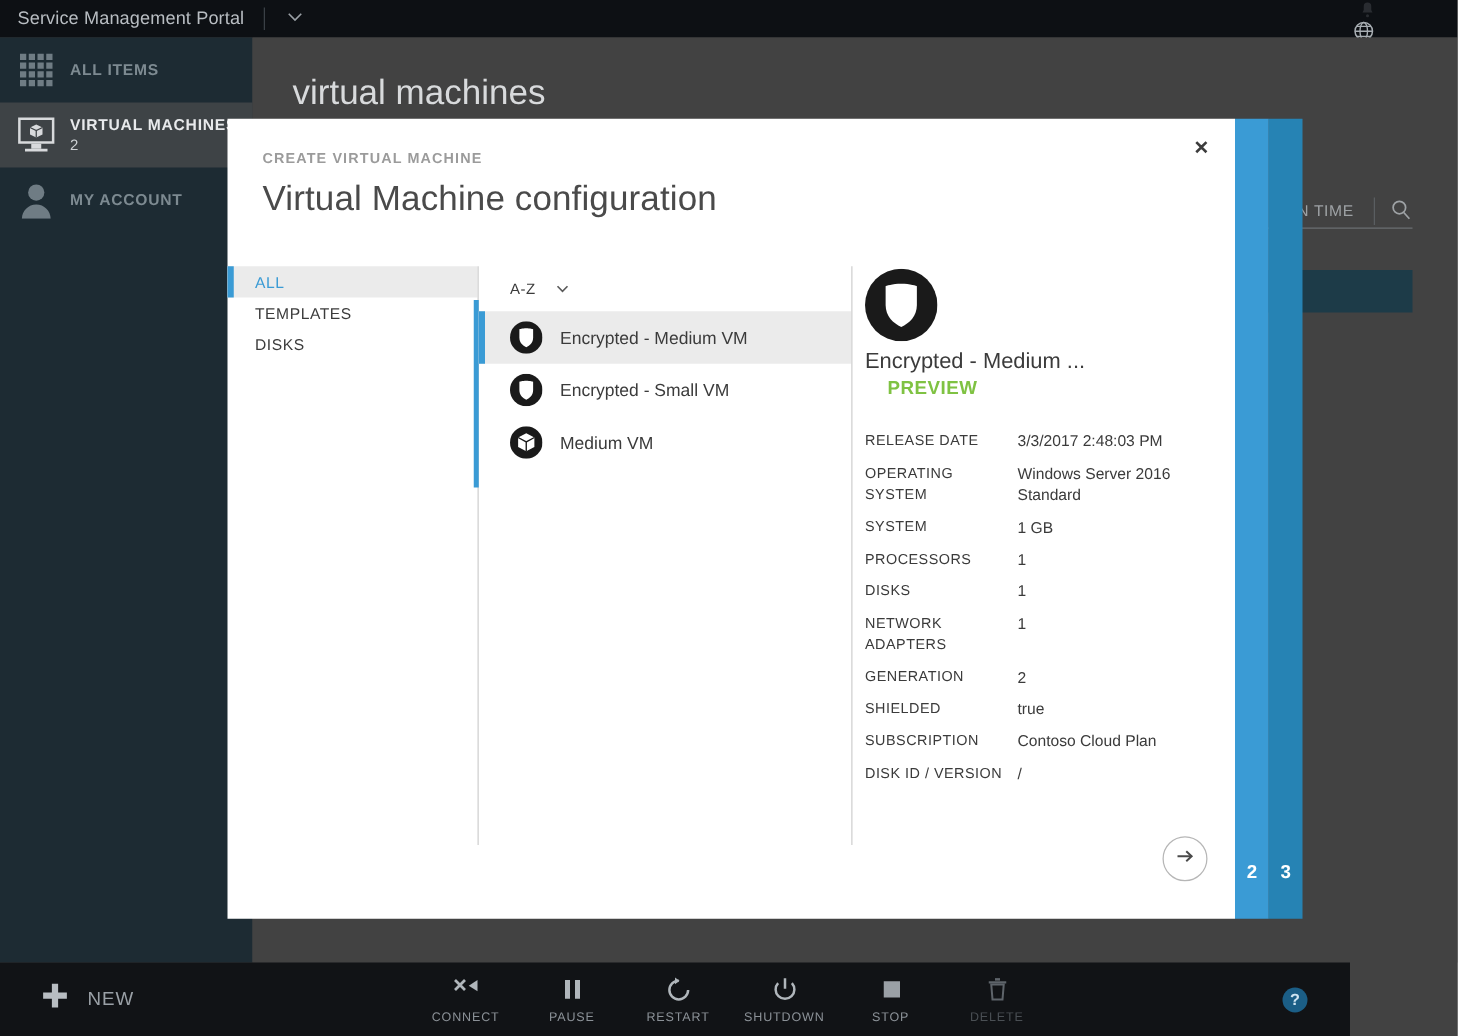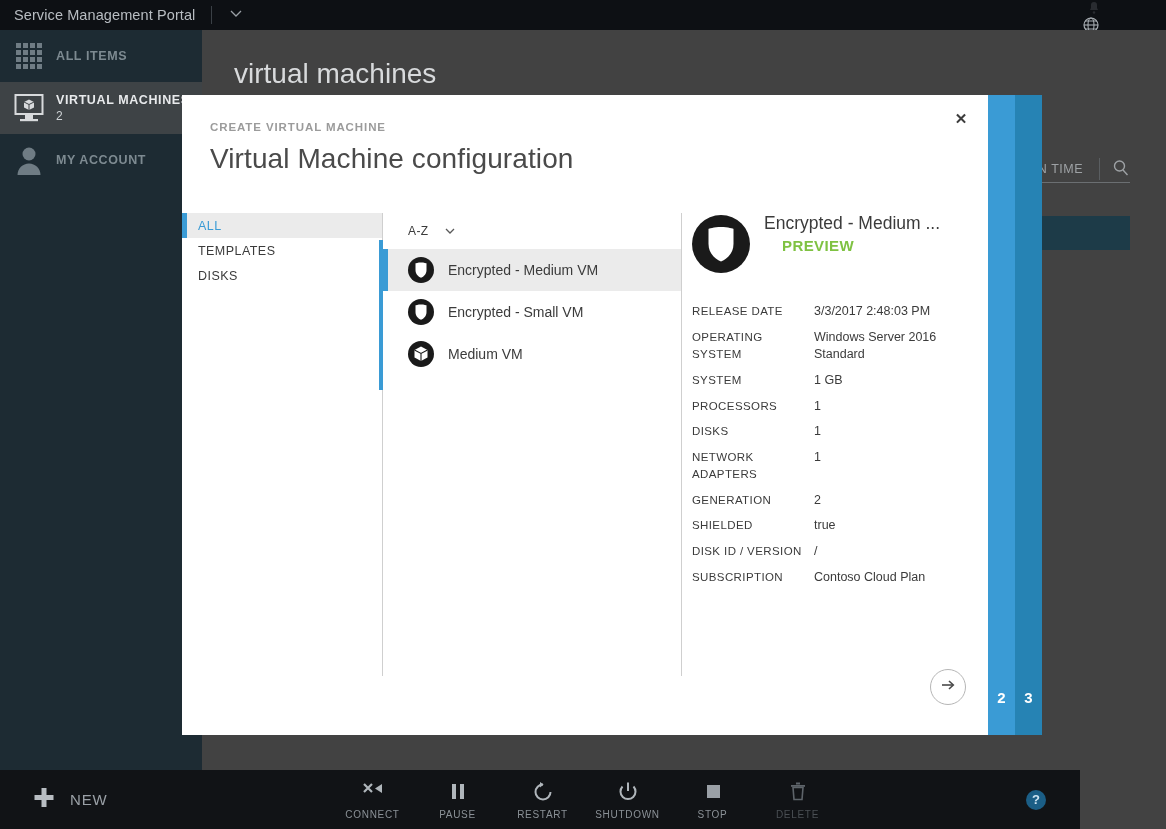--- a/index.html
+++ b/index.html
@@ -102,21 +102,21 @@
     position: absolute; left: 28px; top: 48px;
     font-size: 28px; font-weight: 300; color: #4a4a4a; letter-spacing: .1px;
   }
 
   
   .dcol-nav {
     position: absolute; left: 0; top: 118px; width: 200px; height: 470px;
   }
   .dnav-item {
     position: relative; height: 25px; display: flex; align-items: center;
-    padding-left: 16px; font-size: 12.5px; letter-spacing: .45px;
+    padding-left: 22px; font-size: 12.5px; letter-spacing: .45px;
     color: #3b3b3b; font-weight: 400;
   }
   .dnav-item.active { background: #ebebeb; color: #3a9bd5; }
   .dnav-item.active::before {
     content: ""; position: absolute; left: 0; top: 0;
     width: 5px; height: 25px; background: #3a9bd5;
   }
   .dcol-divider-1 {
     position: absolute; left: 200px; top: 118px; width: 1px; height: 463px;
     background: #cfcfcf;
@@ -149,21 +149,21 @@
     width: 5px; height: 42px; background: #3a9bd5;
   }
   .list-item .ico { margin-right: 14px; display: flex; align-items: center; }
   .list-item .nm { font-size: 14px; color: #3b3b3b; }
 
   
   .dcol-detail {
     position: absolute; left: 500px; top: 118px; width: 306px; height: 470px;
     padding-left: 10px;
   }
-  .detail-head { display: flex; align-items: flex-start; padding-top: 0px; }
+  .detail-head { display: flex; align-items: flex-start; padding-top: 0px; flex-direction: column; }
   .detail-head .big-ico { margin-right: 14px; margin-top: 2px; }
   .detail-name {
     font-size: 17.5px; color: #3b3b3b; font-weight: 400; line-height: 1.2;
   }
   .detail-preview {
     font-size: 15px; color: #7fc242; font-weight: 600; letter-spacing: .4px;
     margin-top: 3px; padding-left: 18px;
   }
   .detail-table { margin-top: 26px; }
   .detail-row { display: flex; margin-bottom: 9px; }
@@ -459,26 +459,26 @@
         </div>
         <div class="detail-row">
           <div class="detail-key">GENERATION</div>
           <div class="detail-val">2</div>
         </div>
         <div class="detail-row">
           <div class="detail-key">SHIELDED</div>
           <div class="detail-val">true</div>
         </div>
         <div class="detail-row">
+          <div class="detail-key">SUBSCRIPTION</div>
+          <div class="detail-val">Contoso Cloud Plan</div>
+        </div>
+        <div class="detail-row">
           <div class="detail-key">DISK ID / VERSION</div>
           <div class="detail-val">/</div>
-        </div>
-        <div class="detail-row">
-          <div class="detail-key">SUBSCRIPTION</div>
-          <div class="detail-val">Contoso Cloud Plan</div>
         </div>
       </div>
     </div>
 
     <div class="next-btn">
       <span>
         <svg width="20" height="20" viewBox="0 0 20 20">
             <line x1="4" y1="10" x2="15" y2="10" stroke="#4a4a4a" stroke-width="1.6"></line>
             <path d="M11 6 L15.3 10 L11 14" fill="none" stroke="#4a4a4a" stroke-width="1.6"></path>
           </svg>

